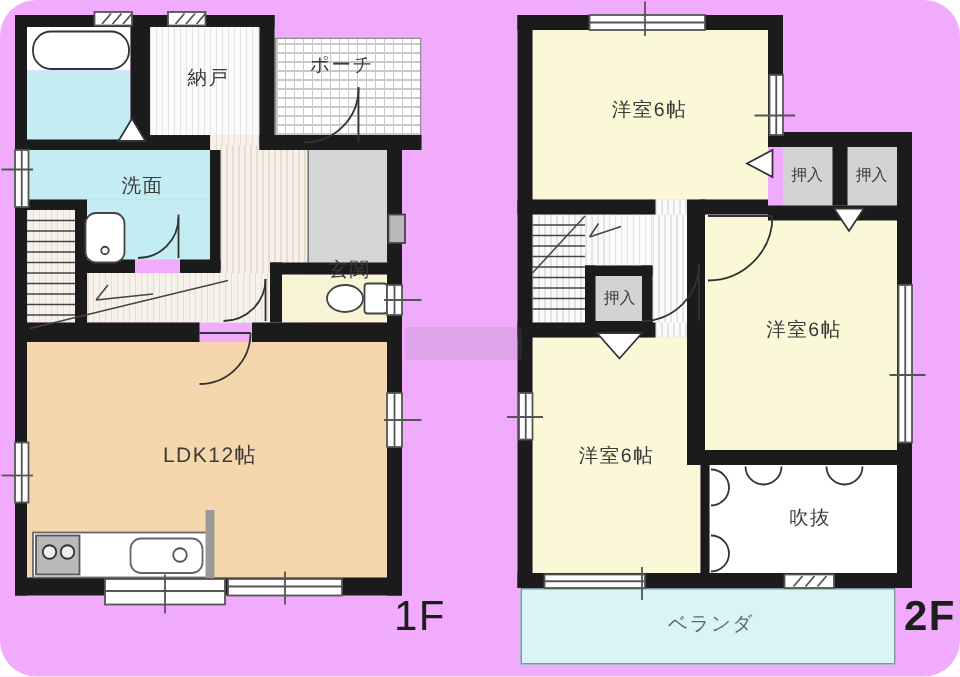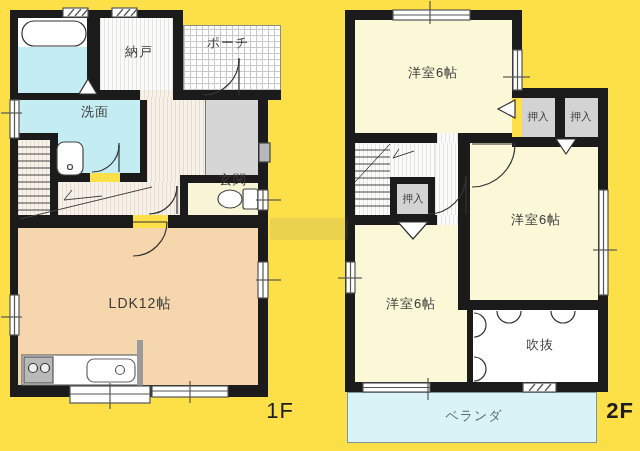--- a/index.html
+++ b/index.html
@@ -1,23 +1,23 @@
 <!DOCTYPE html>
 <html style="--wall: #1b1b1b; --ldk: #f6d7ad; --bedroom: #fbf8d8; --water: #c3ecf3; --veranda: #daf3f7; --entry_gray: #d6d6d6; --closet_gray: #d3d3d3; --toilet: #f8f4d6;"><head>
 <meta charset="utf-8">
 <style>
   html,body{margin:0;padding:0;background:#fff;}
-  #plan{position:relative;width:640px;height:451px;background:#fde047;overflow:hidden;
-        font-family:"Liberation Sans","DejaVu Sans",sans-serif;}
+  #plan{position:relative;width:640px;height:451px;background:#f0abfc;overflow:hidden;
+        font-family:"Liberation Sans","DejaVu Sans",sans-serif;border-radius:24px;}
   .room,.wall,.win,.lbl,.mark{position:absolute;}
   .wall{background:var(--wall);}
   .room{box-sizing:border-box;}
   .lbl{transform:translate(-50%,-50%);color:#3a3a3a;font-size:13px;white-space:nowrap;letter-spacing:1px;}
   .lbl.small{font-size:10.5px;letter-spacing:0;}
-  .lbl.big{font-size:22px;color:#1d1d1d;letter-spacing:1px;}
+  .lbl.big{font-size:28px;color:#1d1d1d;letter-spacing:1px;}
   .fill-water{background:var(--water);}
   .fill-ldk{background:var(--ldk);}
   .fill-bed{background:var(--bedroom);}
   .fill-gray{background:var(--entry_gray);}
   .fill-closet{background:var(--closet_gray);}
   .fill-toilet{background:var(--toilet);}
   .fill-veranda{background:var(--veranda);border:1px solid #79979e;}
   .stripes-warm{background:repeating-linear-gradient(90deg,#e7dccd 0 1px,rgba(0,0,0,0) 1px 4px),#f6f1e9;}
   .stripes-cool{background:repeating-linear-gradient(90deg,#e4e4e4 0 1px,rgba(0,0,0,0) 1px 4px),#fbfbf9;}
   .grid-porch{background:repeating-linear-gradient(0deg,#c8c8c8 0 1px,rgba(0,0,0,0) 1px 6px),
@@ -256,21 +256,21 @@
         <path d="M497,311 A12,12 0 0 0 521,311"></path>
         <path d="M551,311 A12,12 0 0 0 575,311"></path>
         <path d="M474,313 A12,12 0 0 1 474,337"></path>
         <path d="M474,357 A12,12 0 0 1 474,381"></path>
       </g>
     </g>
   </svg>
 
   <div class="lbl" style="left:139px;top:52px;">納戸</div>
   <div class="lbl" style="left:228px;top:43px;">ポーチ</div>
-  <div class="lbl" style="left:95px;top:112px;">洗面</div>
+  <div class="lbl" style="left:95px;top:124px;">洗面</div>
   <div class="lbl" style="left:233px;top:136px;margin-top:44px;">玄関</div>
   <div class="lbl" style="left:140px;top:304px;font-size:14px;">LDK12帖</div>
   <div class="lbl big" style="left:280px;top:411px;">1F</div>
 
   <div class="lbl" style="left:433px;top:73px;">洋室6帖</div>
   <div class="lbl" style="left:536px;top:220px;">洋室6帖</div>
   <div class="lbl" style="left:411px;top:304px;">洋室6帖</div>
   <div class="lbl small" style="left:538px;top:117px;">押入</div>
   <div class="lbl small" style="left:581px;top:117px;">押入</div>
   <div class="lbl small" style="left:413px;top:199px;">押入</div>

